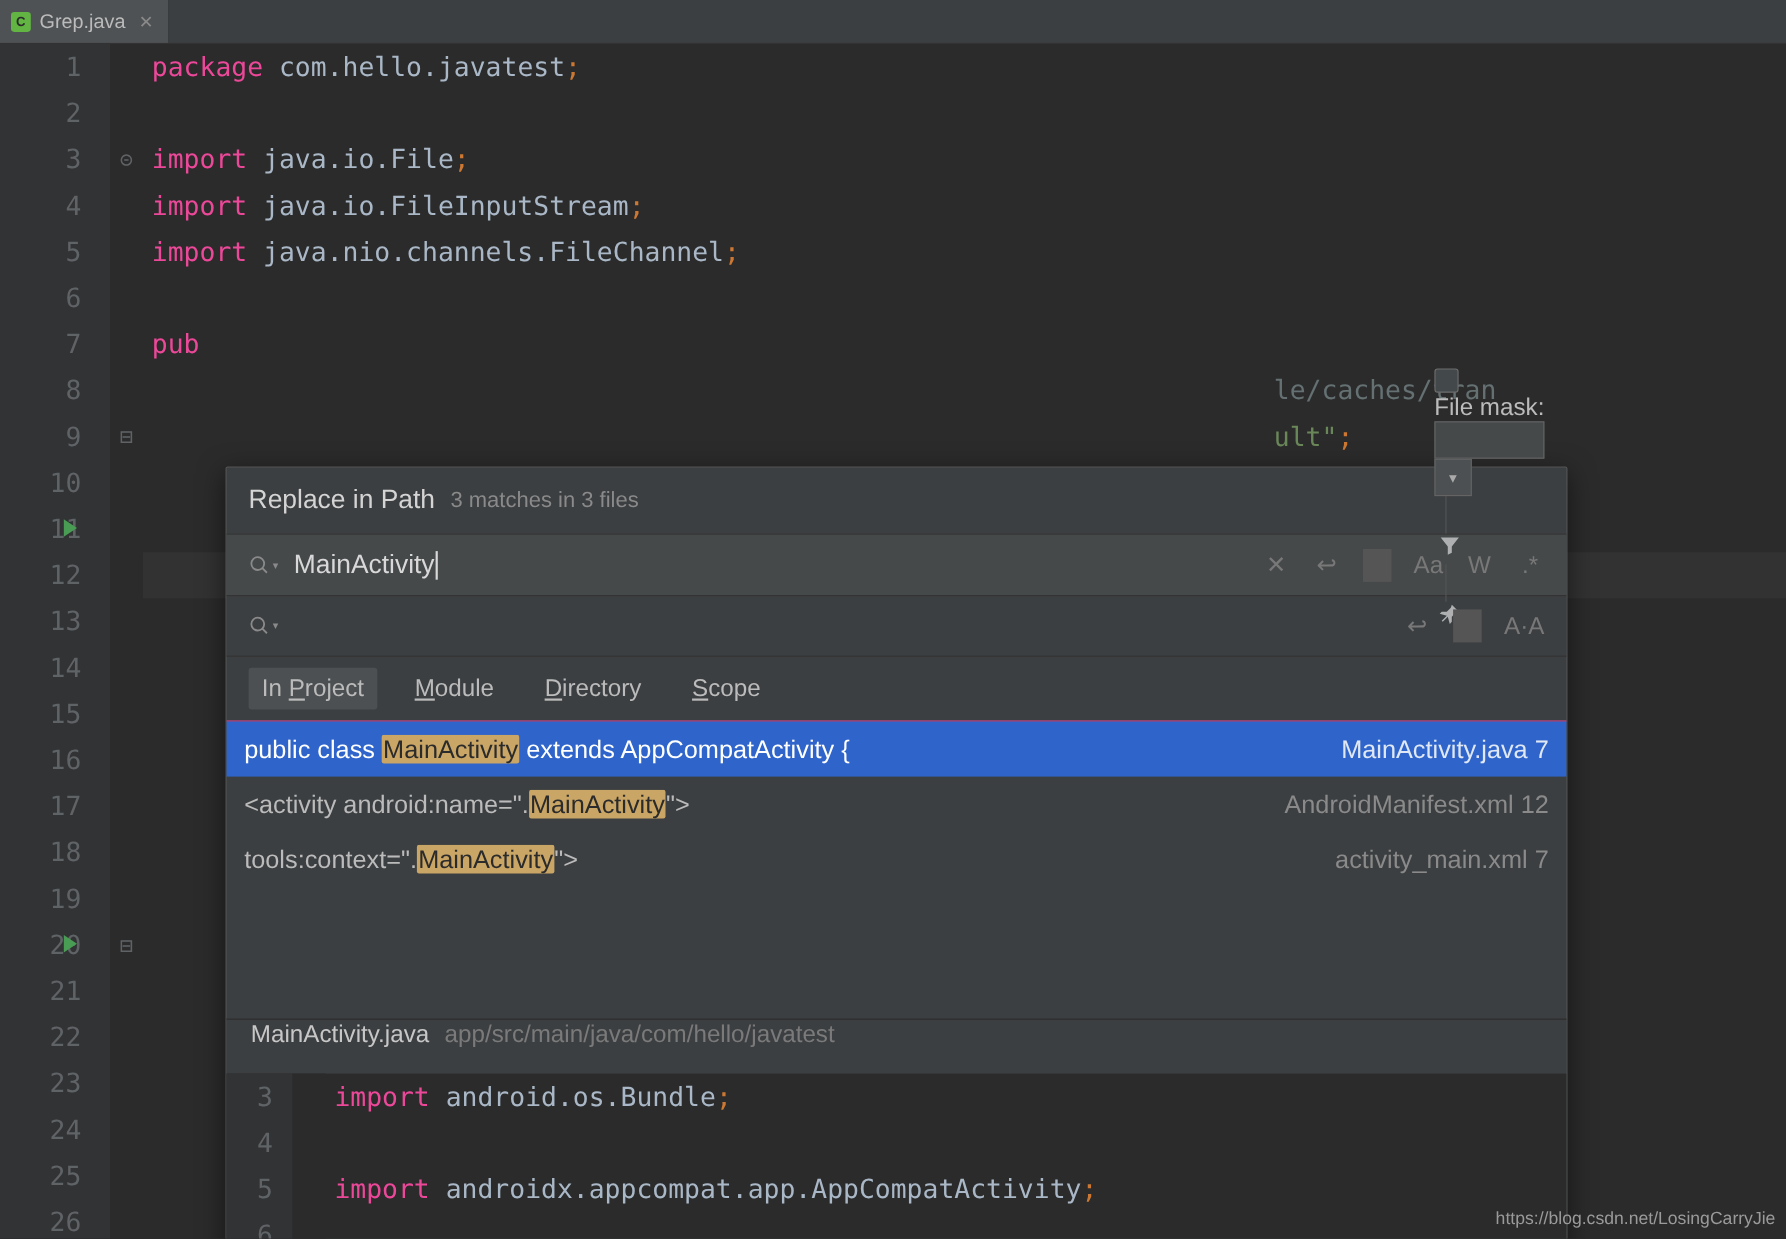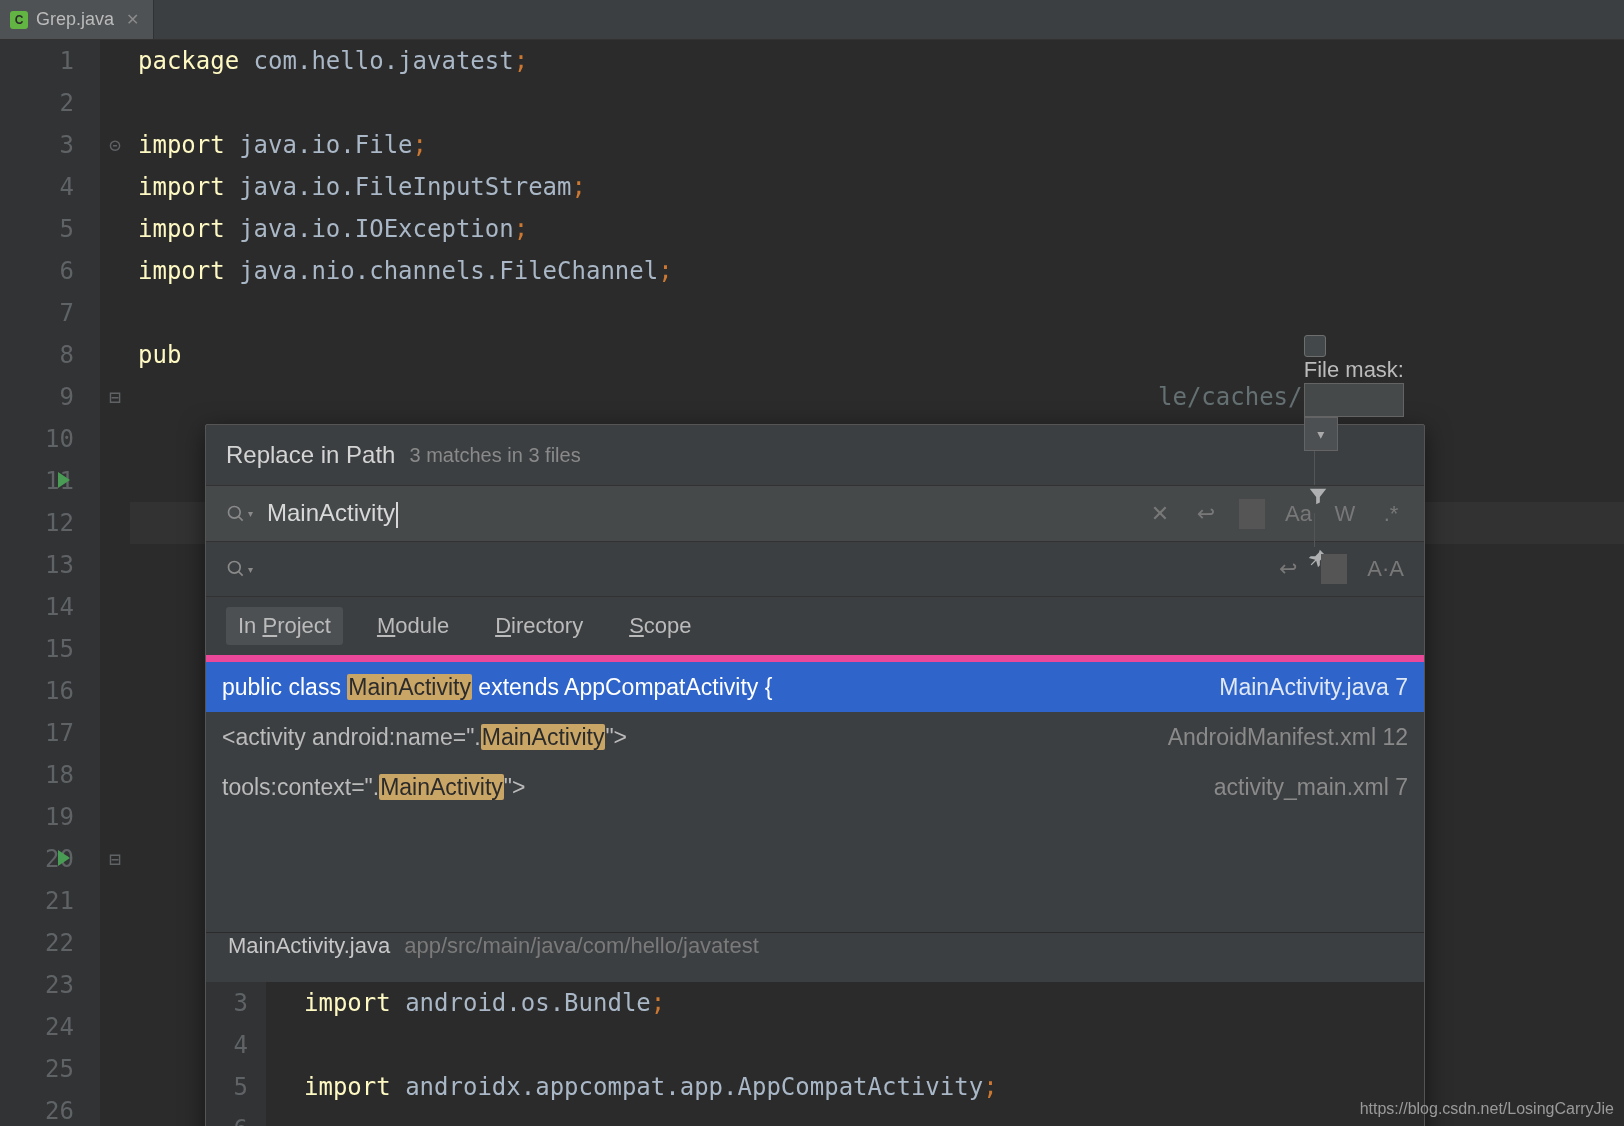--- a/index.html
+++ b/index.html
@@ -67,21 +67,21 @@
     color:#606366;
     font-size:20px;
   }
   .fold-col .fc { height:42px; display:flex; align-items:center; justify-content:center; }
   .code {
     padding-left:8px;
     flex:1;
     position:relative;
   }
   .code .row { height:42px; white-space:pre; }
-  .kw { color:#fef9c3;text-align:right; }
+  .kw { color:#ec4899;text-align:right; }
   .pkg { color:#a9b7c6; }
   .semi { color:#cc7832; }
   .dim-tail { color:#657072; }
   .str { color:#6a8759; }
   .curline-bg {
     position:absolute;
     left:-1500px; right:0;
     height:42px;
     background:#323232;
     z-index:-1;
@@ -168,21 +168,21 @@
   }
   .scope-btn {
     padding:6px 12px;
     color:#bbb;
     border-radius:3px;
   }
   .scope-btn.active { background:#4c5052; }
   .scope-btn u { text-decoration:underline; }
 
   .results {
-    border-top:7px solid #ec4899;
+    border-top:1px solid #ec4899;
   }
   .result-row {
     display:flex; align-items:center;
     height:50px;
     padding:0 16px;
     font-size:23px;
     font-family:-apple-system,sans-serif;
   }
   .result-row.sel { background:#2f65ca; color:#fff; }
   .result-row .snippet { flex:1; white-space:pre; overflow:hidden; }
@@ -300,21 +300,20 @@
       <div class="fc"></div>
       <div class="fc"></div>
       <div class="fc"></div>
       <div class="fc"></div>
     </div>
   <div class="code" id="codelines">
       <div class="row"><span class="kw">package</span><span class="pkg"> com.hello.javatest</span><span class="semi">;</span></div>
       <div class="row"></div>
       <div class="row"><span class="kw">import</span><span class="pkg"> java.io.File</span><span class="semi">;</span></div>
       <div class="row"><span class="kw">import</span><span class="pkg"> java.io.FileInputStream</span><span class="semi">;</span></div>
-      <div class="row"><span class="kw">import</span><span class="pkg"> java.io.IOException</span><span class="semi">;</span></div>
       <div class="row"><span class="kw">import</span><span class="pkg"> java.nio.channels.FileChannel</span><span class="semi">;</span></div>
       <div class="row"></div>
       <div class="row"><span class="kw">pub</span><span class="pkg"></span><span class="semi"></span></div>
       <div class="curline-bg" style="top: 462px;"></div>
       <div class="row"><span style="display:inline-block;width:1020px"></span><span class="dim-tail">le/caches/tran</span></div>
       <div class="row"><span style="display:inline-block;width:1020px"></span><span class="str">ult"</span><span class="semi">;</span></div>
       <div class="row"></div>
       <div class="row"></div>
       <div class="row"></div>
       <div class="row"></div>

